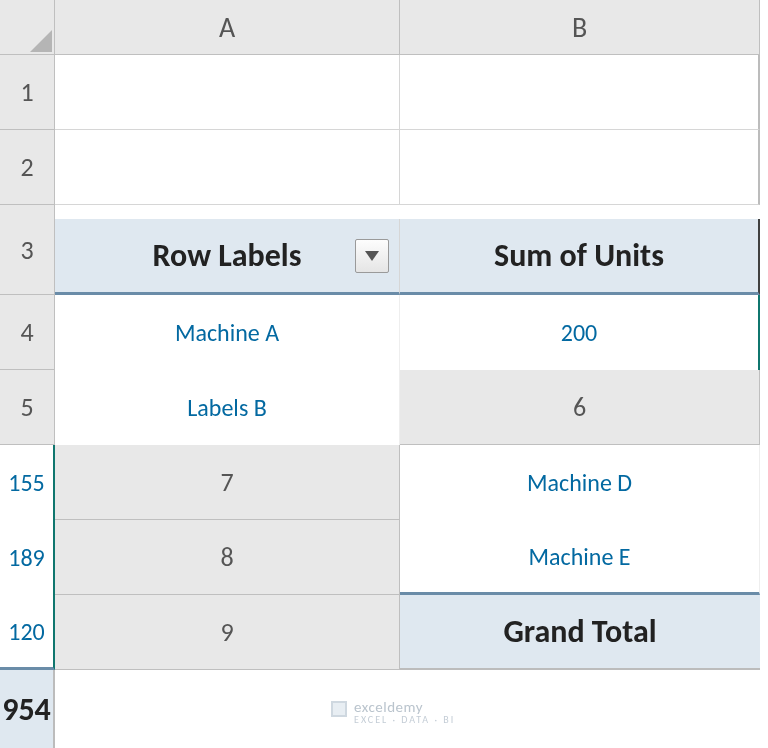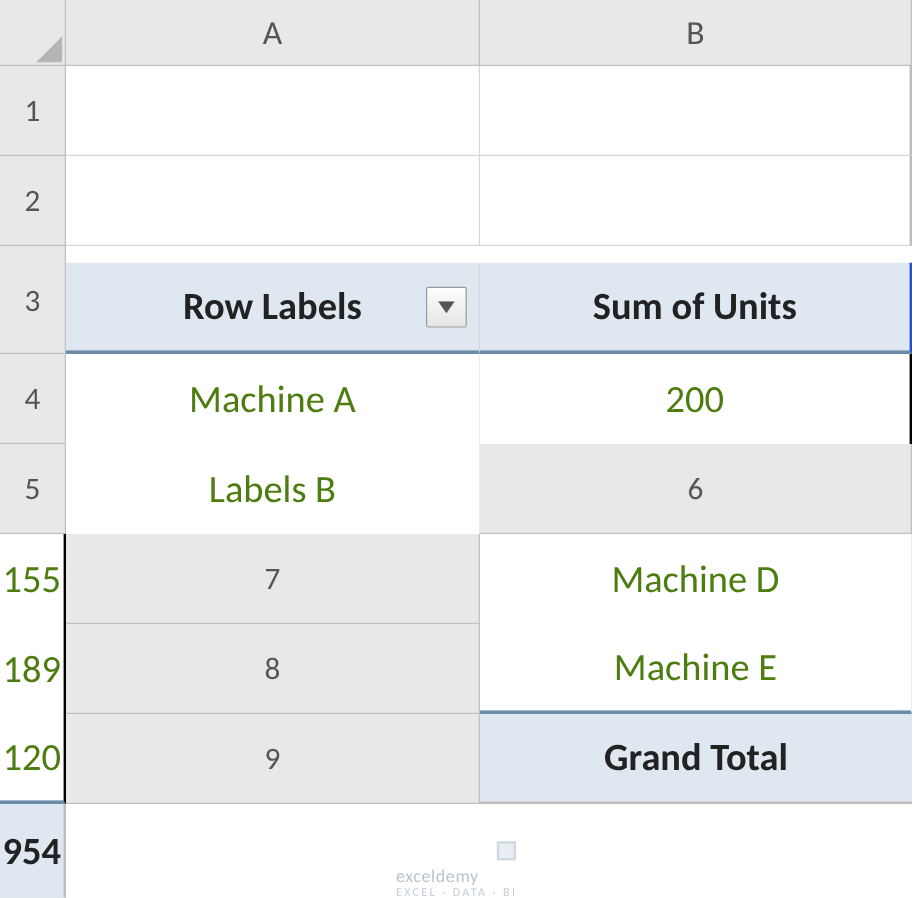--- a/index.html
+++ b/index.html
@@ -51,29 +51,29 @@
   .pt-head {
     background: #dfe8f0;
     font-weight: 700;
     font-size: 32px;
     border-bottom: 3px solid #6a8ca8;
     position: relative;
     padding: 0 18px;
     margin-top: 14px;
   }
   .pt-head.a { justify-content: center; }
-  .pt-head.b { justify-content: center; border-right: 2px solid #1d4ed8; }
+  .pt-head.b { justify-content: center; border-right: 2px solid #404040; }
   .pt-body {
-    font-size: 32px;
-    color: #4d7c0f;
+    font-size: 24px;
+    color: #0369a1;
     border: none;
     border-right: 1px solid #eee;
   }
   .pt-body.a { justify-content: center; }
-  .pt-body.b { justify-content: center; border-right: 2px solid #000000; }
+  .pt-body.b { justify-content: center; border-right: 2px solid #0f766e; }
   .pt-row-last { border-bottom: 3px solid #6a8ca8; }
   .pt-total {
     background: #dfe8f0;
     font-weight: 700;
     font-size: 32px;
     border: none;
   }
   .pt-total.a { justify-content: center; }
   .pt-total.b { justify-content: center; border-right: 2px solid #bcbcbc; }
   .gt-row-border { border-bottom: 2px solid #bcbcbc; }
@@ -93,23 +93,22 @@
   }
   .dd-btn svg { display: block; }
   .watermark {
     position: absolute;
     left: 330px;
     top: 700px;
     font-size: 15px;
     color: #bac4cd;
     letter-spacing: 0.5px;
     display: flex;
-    align-items: flex-end;
+    align-items: flex-start;
     gap: 6px;
-    flex-direction: column;
   }
   .watermark .sub { font-size: 10px; letter-spacing: 2px; color:#c4cdd6; }
   .wm-col { display:flex; flex-direction:column; line-height:1; }
 </style>
 </head>
 <body>
 
 <div class="sheet">
 
   <div class="cell corner">

